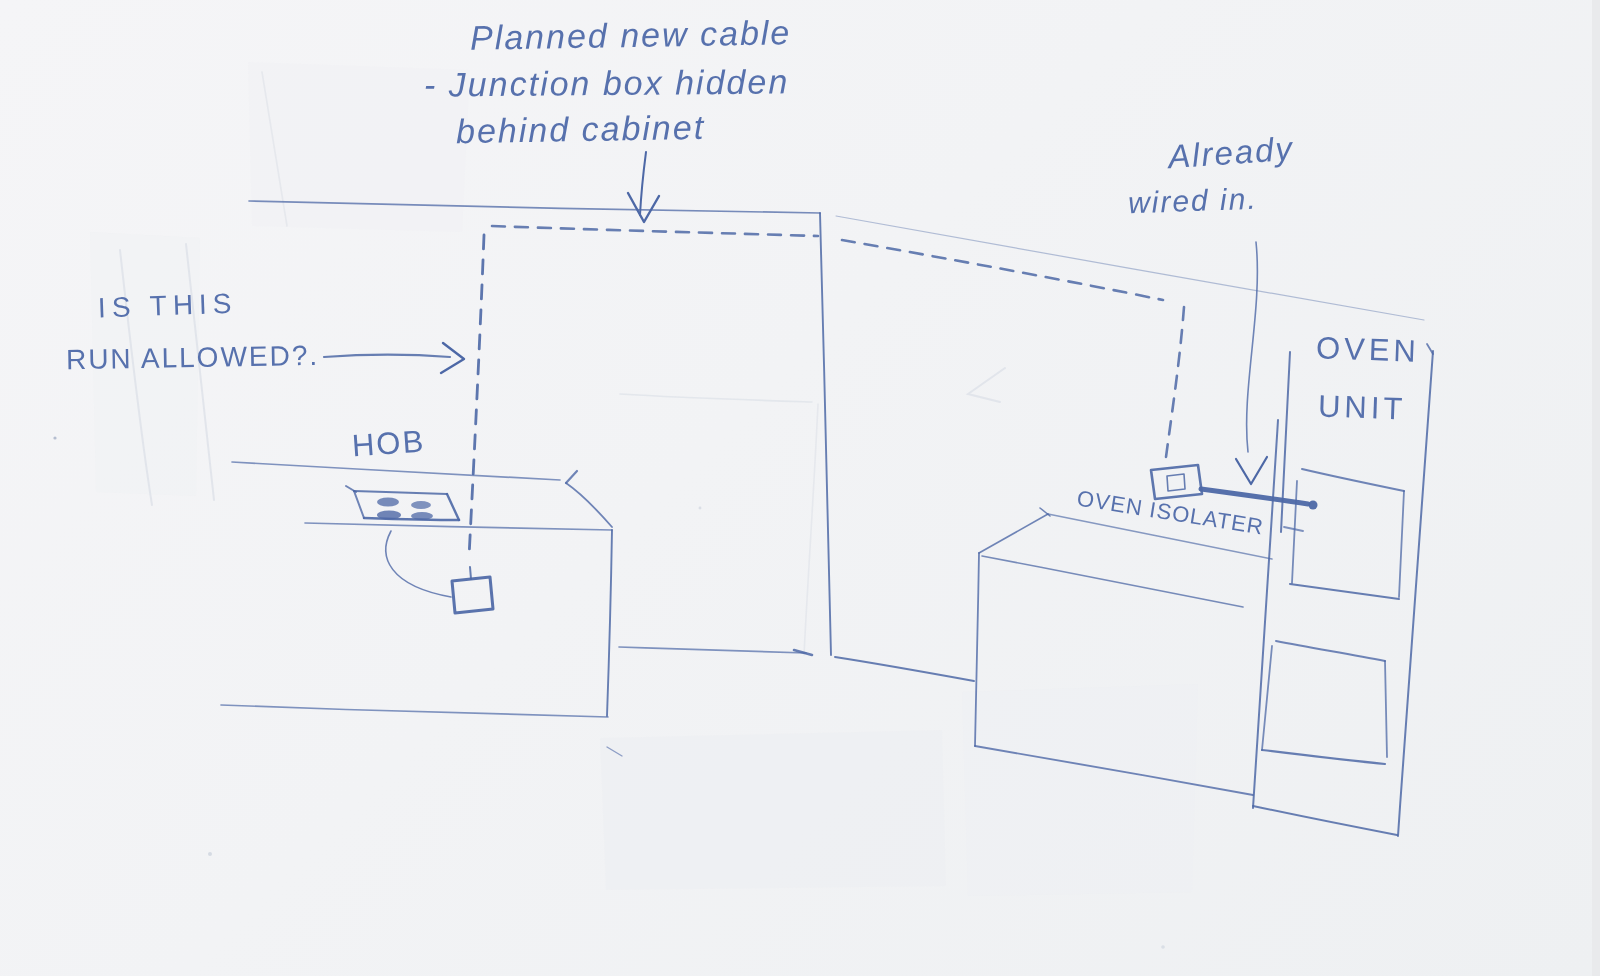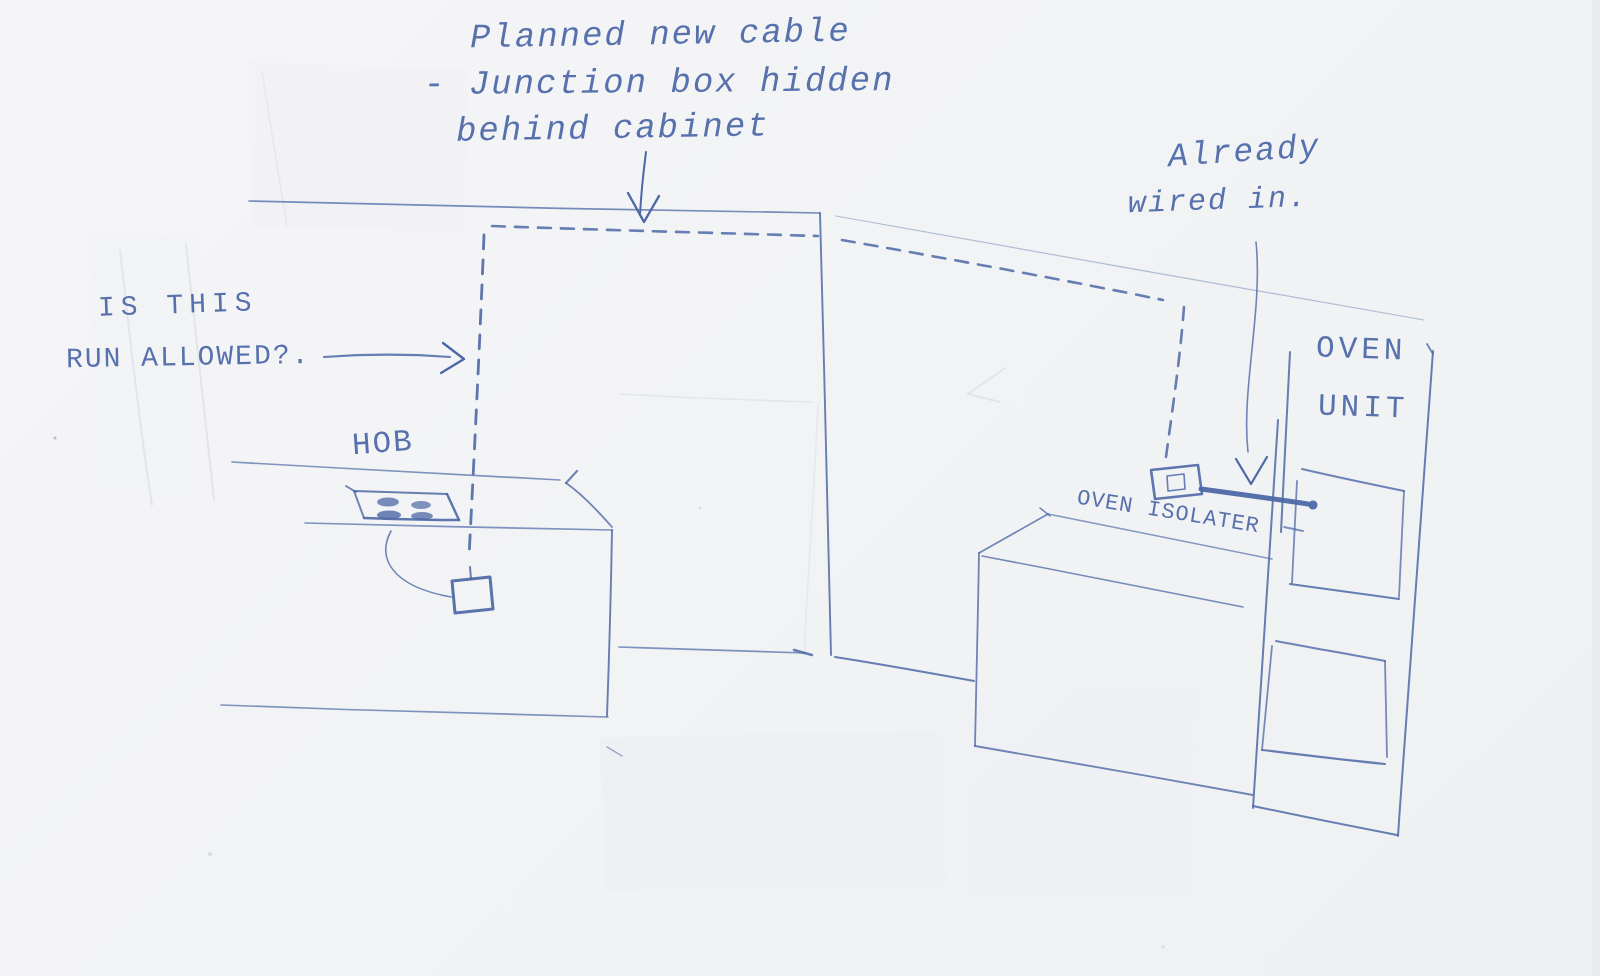--- a/index.html
+++ b/index.html
@@ -1,18 +1,18 @@
 <!DOCTYPE html>
 <html><head>
 <meta charset="utf-8">
 <style>
   html,body{margin:0;padding:0;background:#e9eaec;}
   #page{position:relative;width:1592px;height:976px;overflow:hidden;
         background:linear-gradient(135deg,#f5f5f7 0%,#f2f3f5 45%,#eef0f2 100%);
-        font-family:Liberation Mono, monospace;}
+        font-family:Liberation Sans, sans-serif;}
   svg{position:absolute;left:0;top:0;}
   .ink{stroke:#4d68a6;fill:none;stroke-linecap:round;stroke-linejoin:round;}
   .ink-f{fill:#4d68a6;stroke:none;}
   .crease{stroke:#dde1e8;fill:none;stroke-linecap:round;}
   .patch{stroke:none;}
   .note{position:absolute;color:rgba(70,99,165,0.9);white-space:nowrap;}
   .hand{font-style:italic;letter-spacing:2px;}
   .caps{font-style:normal;letter-spacing:3px;}
 </style>
 </head>

